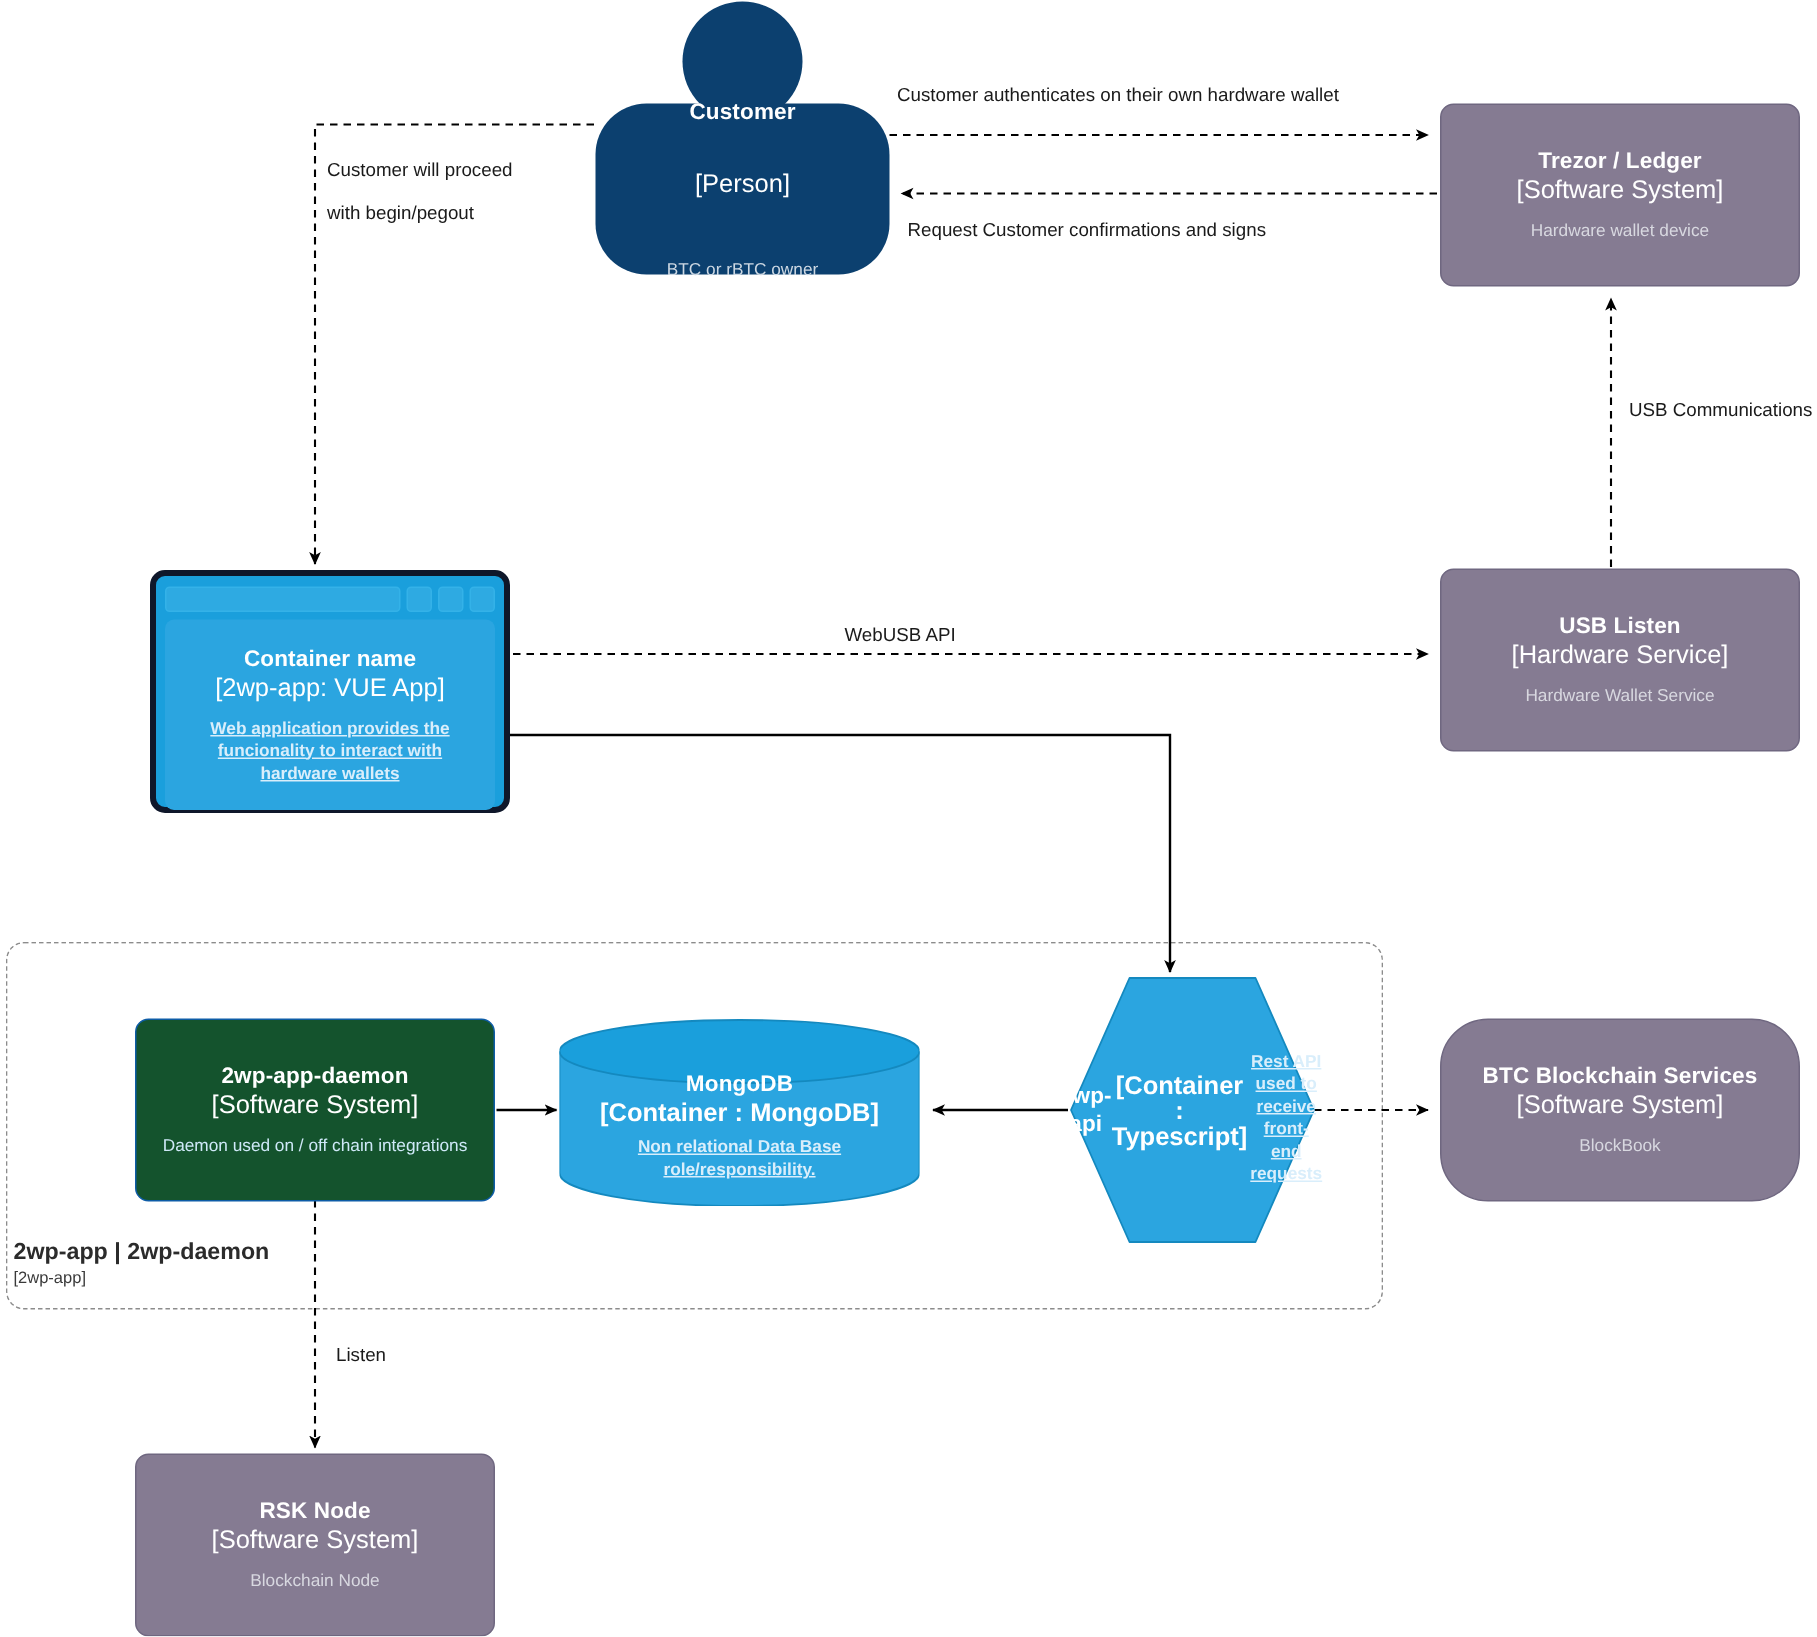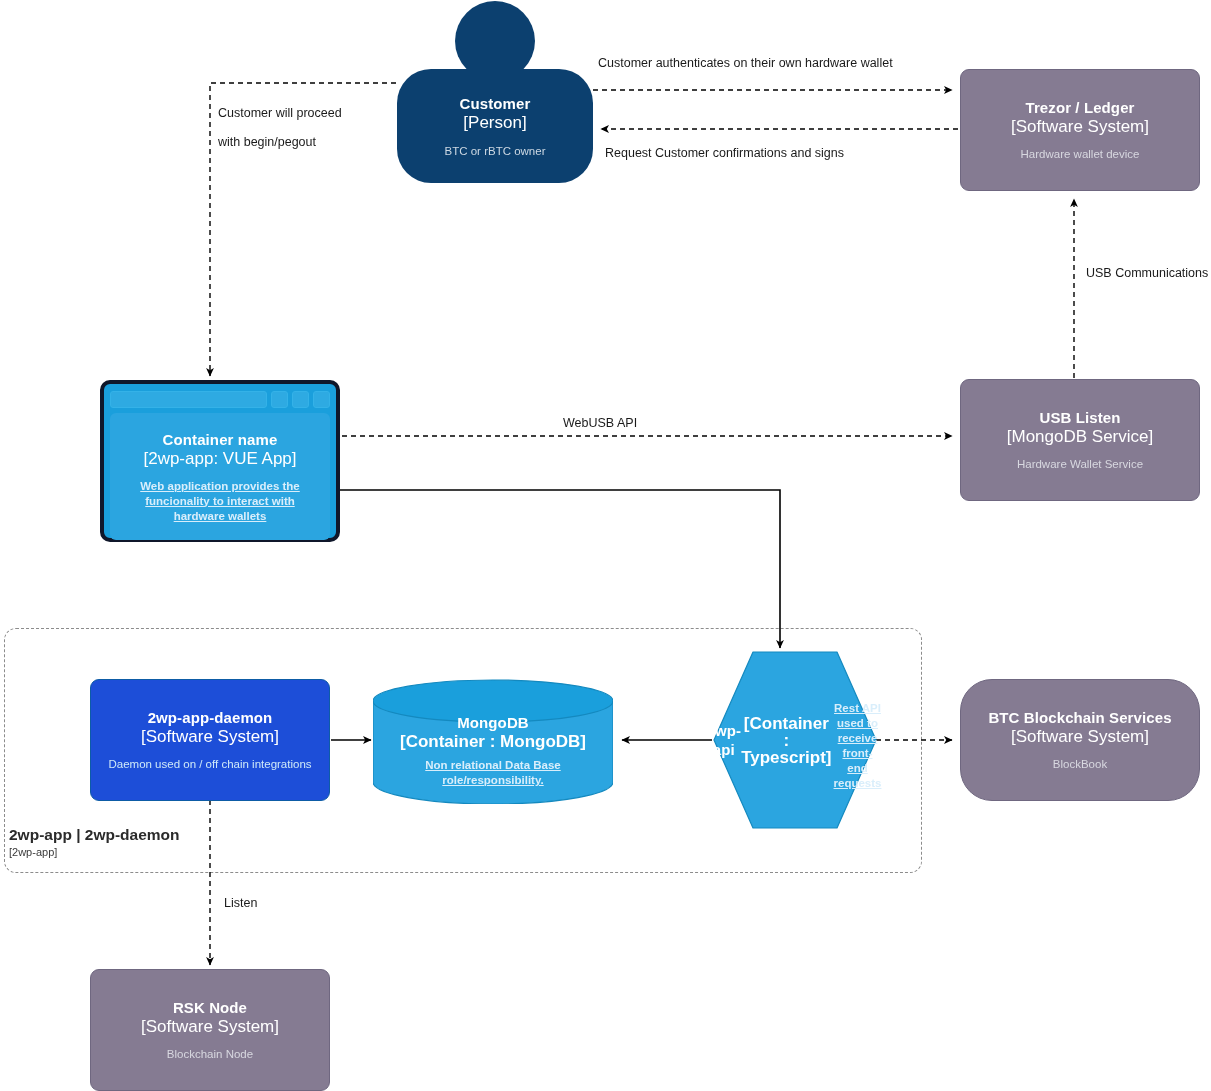--- a/index.html
+++ b/index.html
@@ -69,21 +69,21 @@
     height: 122px;
     background: #857b92;
     border: 1px solid #6f6780;
     border-radius: 9px;
   }
 
   
   .sys-int {
     width: 240px;
     height: 122px;
-    background: #1d4ed8;
+    background: #14532d;
     border: 1px solid #0d5ca6;
     border-radius: 9px;
   }
 
   
   #person-customer {
     width: 196px;
     height: 182px;
   }
   .person-head {
@@ -108,20 +108,21 @@
   .person-text {
     position: absolute;
     left: 0;
     top: 68px;
     width: 196px;
     height: 114px;
     display: flex;
     flex-direction: column;
     align-items: center;
     justify-content: center;
+    gap: 29px;
   }
   .person-text .n-desc { color: #cdd8e3; margin-top: 13px; }
 
   
   #container-vue-app {
     width: 240px;
     height: 162px;
     background: #1a9fdc;
     border: 4px solid #0f172a;
     border-radius: 10px;
@@ -306,21 +307,21 @@
   </div>
 
   <div class="node sys-ext" style="left:960px; top:69px;">
     <div class="n-title">Trezor / Ledger</div>
     <div class="n-tech">[Software System]</div>
     <div class="n-desc">Hardware wallet device</div>
   </div>
 
   <div class="node sys-ext" style="left:960px; top:379px;">
     <div class="n-title">USB Listen</div>
-    <div class="n-tech">[MongoDB Service]</div>
+    <div class="n-tech">[Hardware Service]</div>
     <div class="n-desc">Hardware Wallet Service</div>
   </div>
 
   <div class="node" id="container-vue-app" style="left:100px; top:380px;">
     <div class="browser-bar">
       <div class="browser-urlbar"></div>
       <div class="browser-dot"></div>
       <div class="browser-dot"></div>
       <div class="browser-dot"></div>
     </div>

